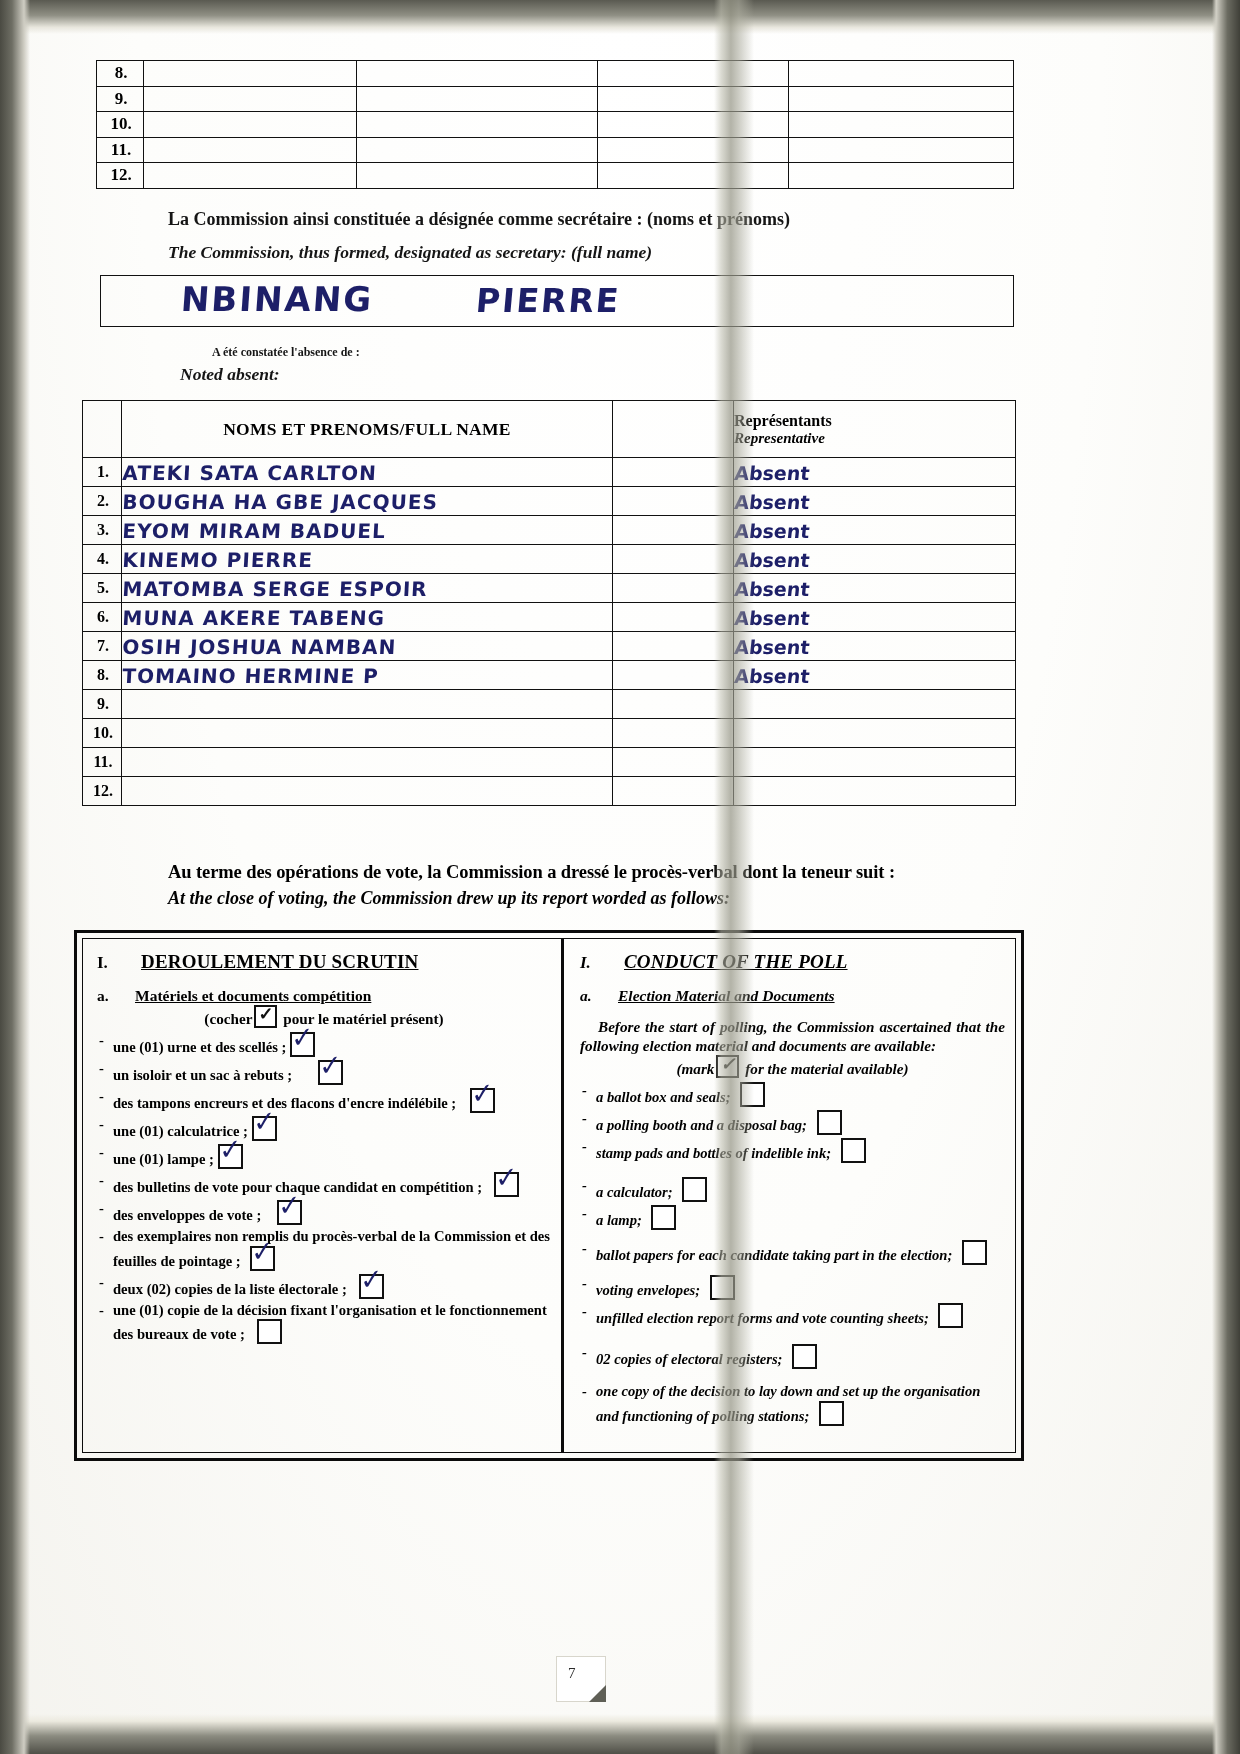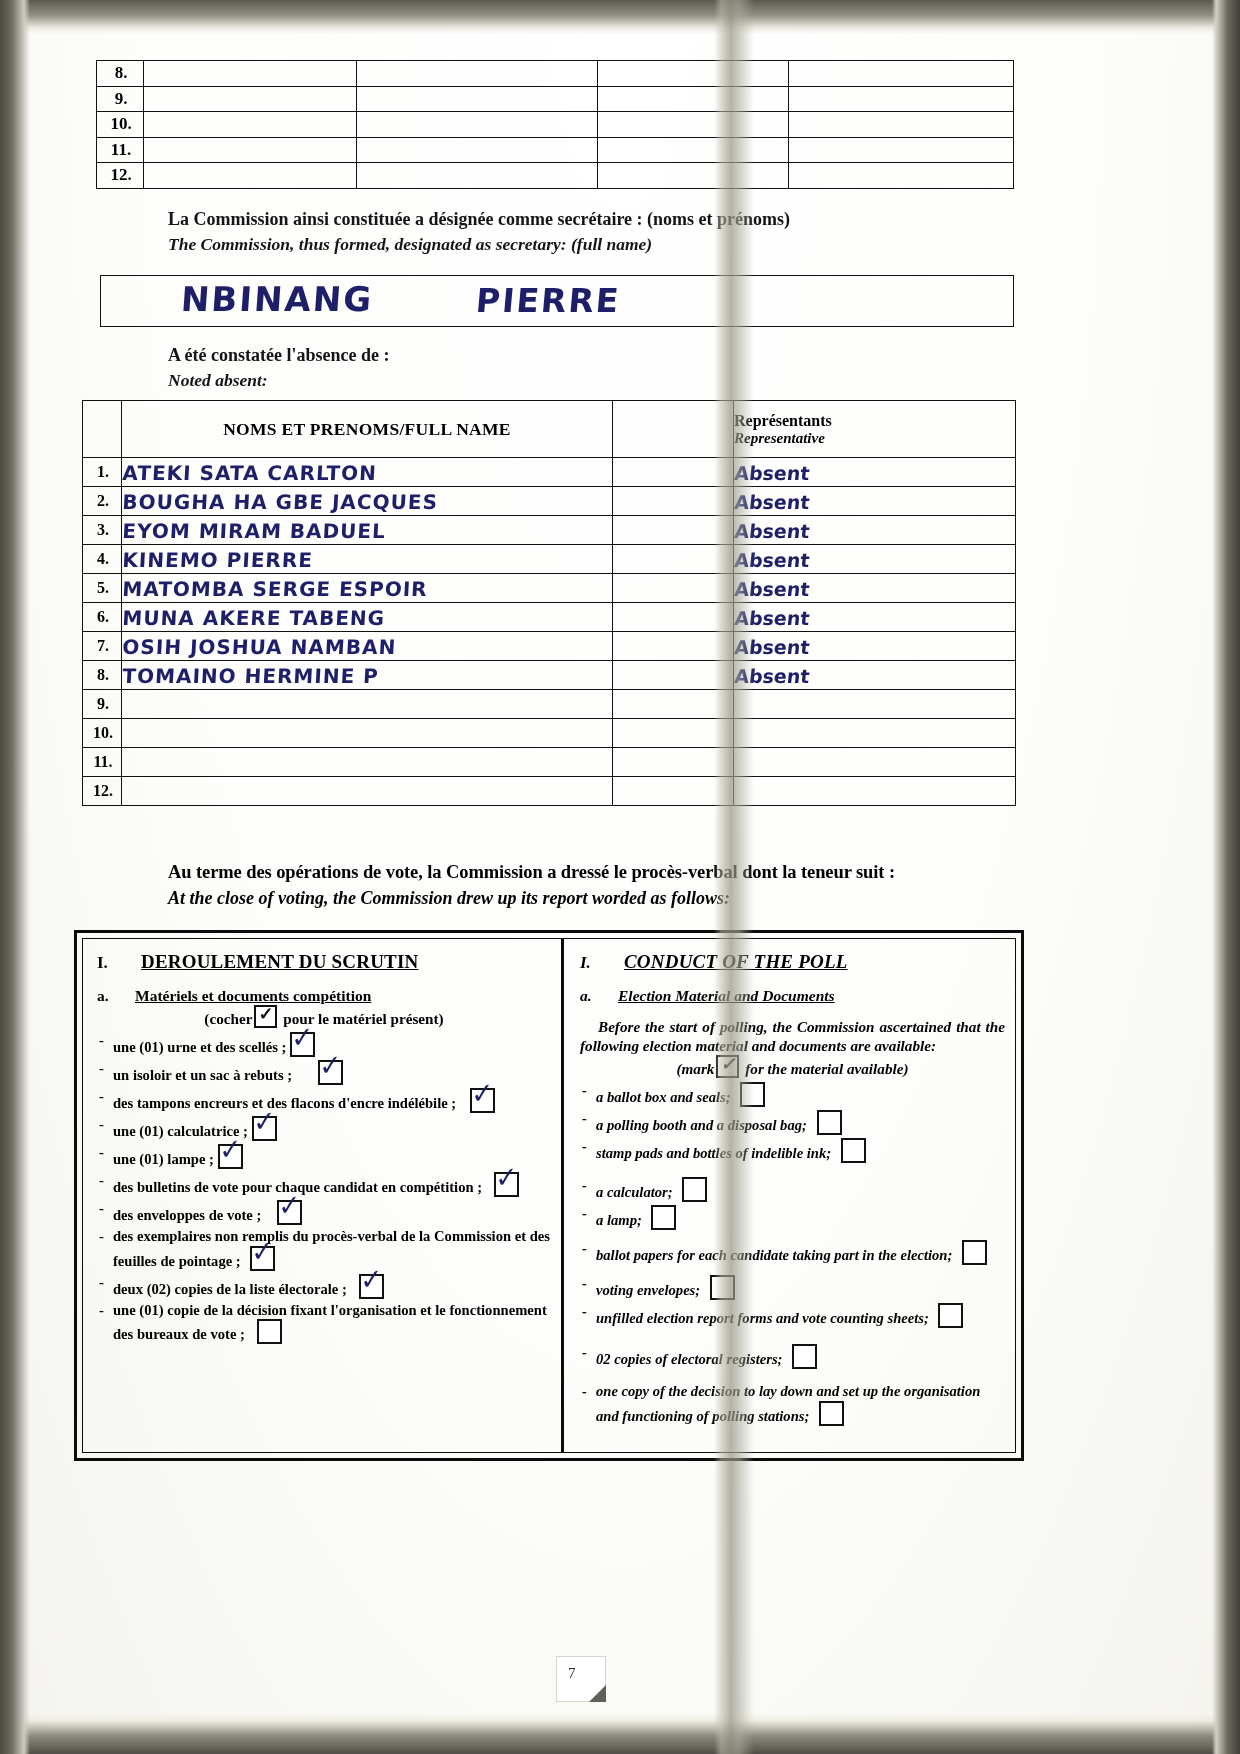--- a/index.html
+++ b/index.html
@@ -181,31 +181,31 @@
           <td></td>
           <td></td>
           <td></td>
           <td></td>
         </tr>
       </tbody>
     </table>
 
     <div style="position:absolute;left:168px;top:209px;width:860px;">
       <div class="fr" style="font-size:18px;line-height:1.15;">La Commission ainsi constituée a désignée comme secrétaire : (noms et prénoms)</div>
-      <div class="en" style="font-size:17.5px;margin-top:4px;">The Commission, thus formed, designated as secretary: (full name)</div>
+      <div class="en" style="font-size:17.5px;margin-top:12px;">The Commission, thus formed, designated as secretary: (full name)</div>
     </div>
 
     <div id="secretary-box">
       <span class="hand" id="sec-name">NBINANG</span>
       <span class="hand" id="sec-first">PIERRE</span>
     </div>
 
     <div style="position:absolute;left:168px;top:345px;width:700px;">
-      <div class="fr" style="font-size:18px;">A été constatée l'absence de :</div>
-      <div class="en" style="font-size:17.5px;margin-top:4px;">Noted absent:</div>
+      <div class="fr" style="font-size:12px;margin-left:44px;">A été constatée l'absence de :</div>
+      <div class="en" style="font-size:17.5px;margin-top:4px;margin-left:12px;">Noted absent:</div>
     </div>
 
     <table class="tbl" id="absent-table">
       <tbody>
         <tr class="hdrrow">
           <td class="num"></td>
           <td class="col-name hdr-name">NOMS ET PRENOMS/FULL NAME</td>
           <td class="col-mid"></td>
           <td class="col-rep hdr-rep">
             <div class="l1">Représentants</div>

